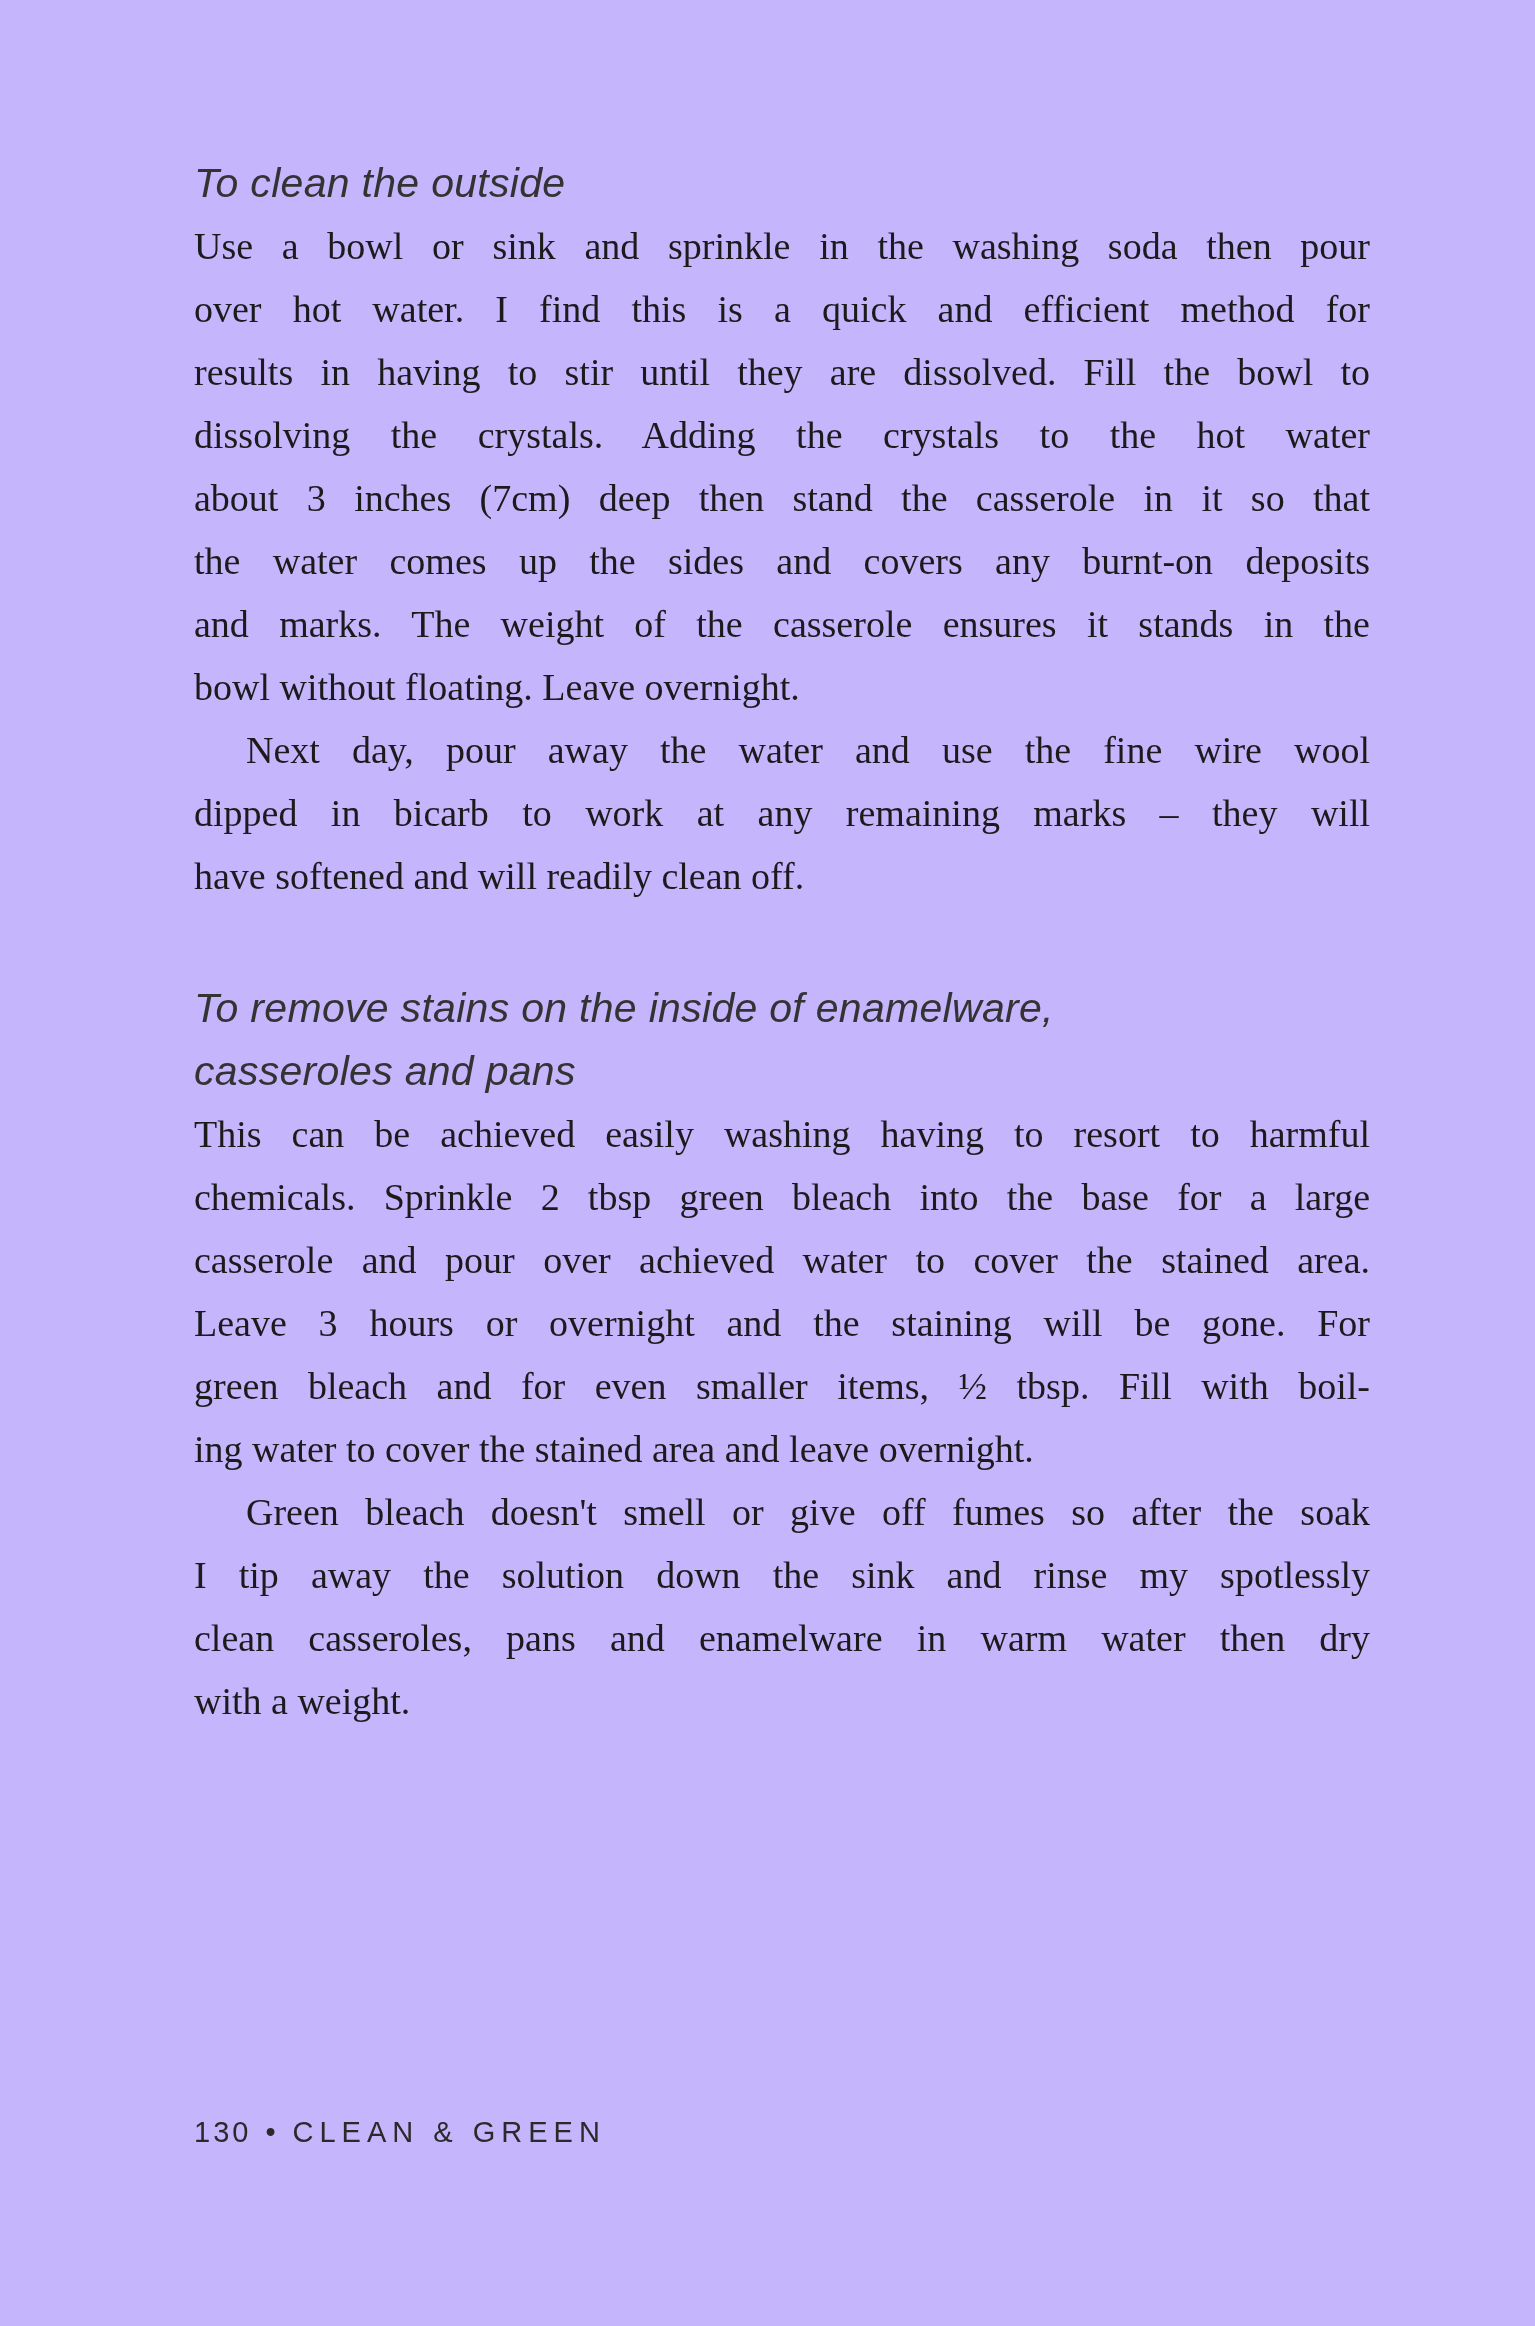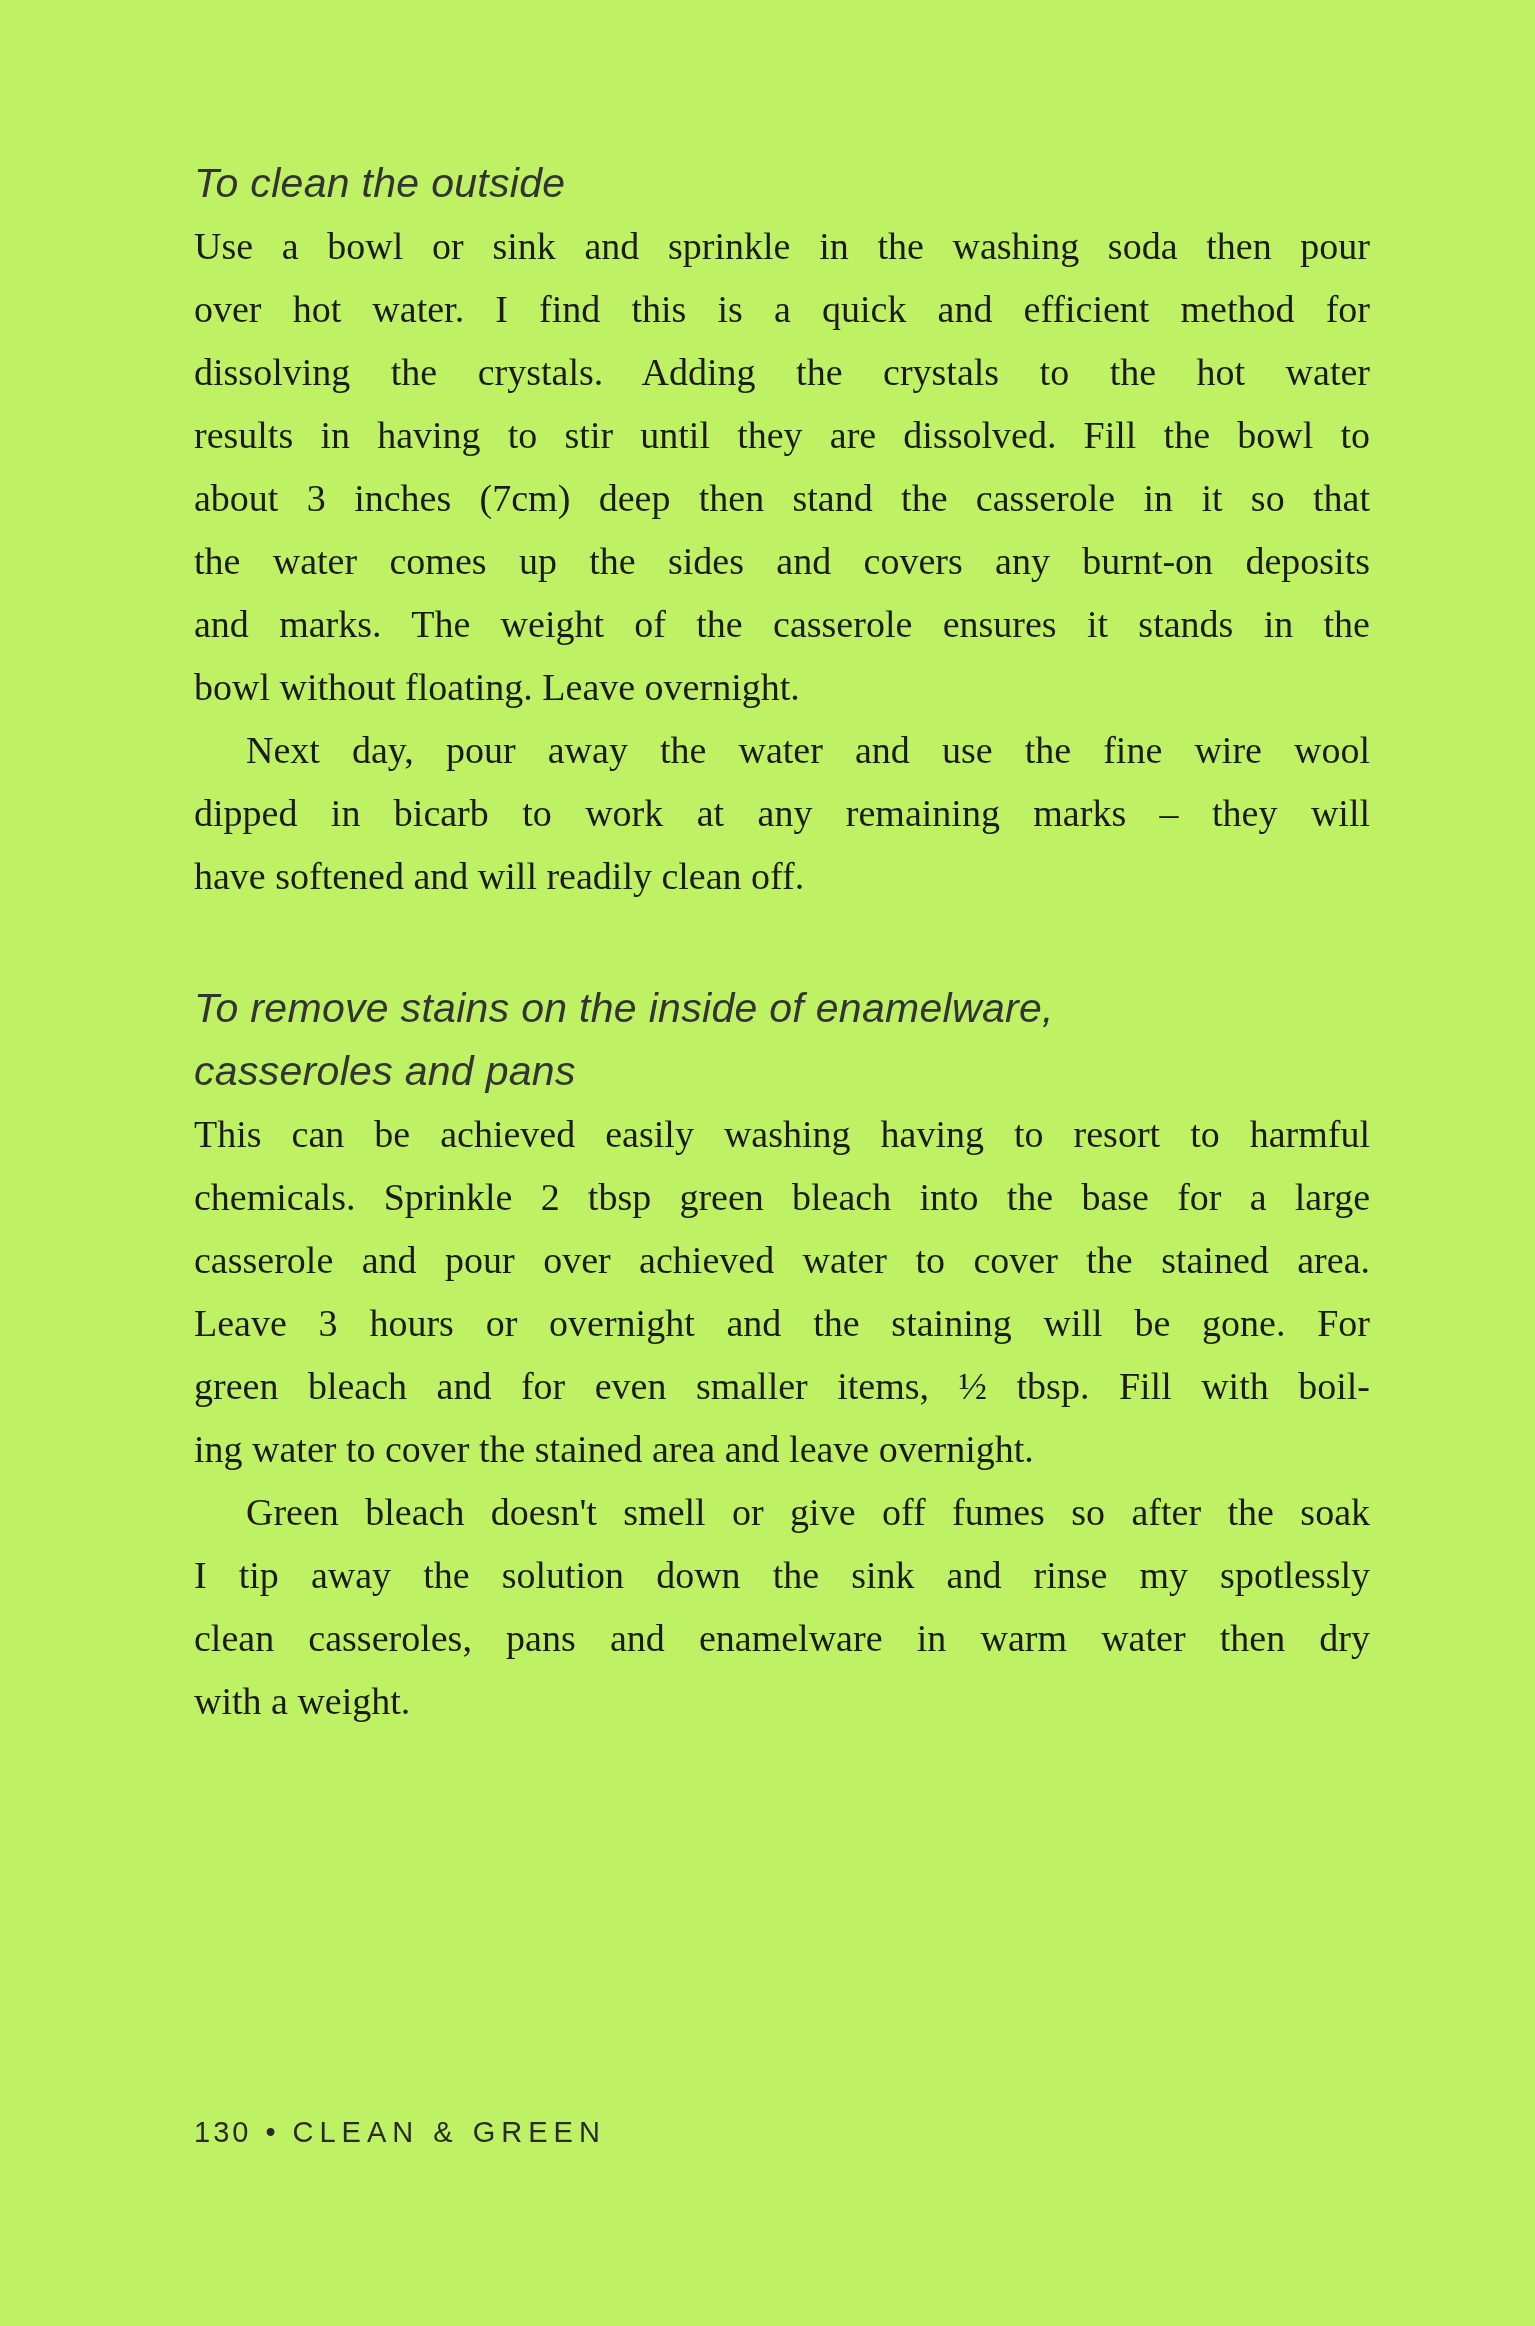--- a/index.html
+++ b/index.html
@@ -6,21 +6,21 @@
   body {
     width: 1535px; height: 2326px;
     background: #ffffff;
     font-family: "Liberation Serif", serif;
     color: #1b1b1b;
     overflow: hidden;
   }
   .page {
     position: relative;
     width: 1535px; height: 2326px;
-    background: #bef264;
+    background: #c4b5fd;
   }
   .content {
     position: absolute;
     left: 194px; top: 0;
     width: 1176px;
   }
   .top-spacer { height: 152px; }
   .section-gap { height: 69px; }
   .h-line {
     font-family: "Liberation Sans", sans-serif;
@@ -57,22 +57,22 @@
 <body>
 
 <div class="page">
   <div class="content">
     <div class="top-spacer"></div>
     <div id="sections-root">
         <div>
           <div class="h-line">To clean the outside</div>
           <div class="b-line">Use a bowl or sink and sprinkle in the washing soda then pour</div>
           <div class="b-line">over hot water. I find this is a quick and efficient method for</div>
+          <div class="b-line">results in having to stir until they are dissolved. Fill the bowl to</div>
           <div class="b-line">dissolving the crystals. Adding the crystals to the hot water</div>
-          <div class="b-line">results in having to stir until they are dissolved. Fill the bowl to</div>
           <div class="b-line">about 3 inches (7cm) deep then stand the casserole in it so that</div>
           <div class="b-line">the water comes up the sides and covers any burnt-on deposits</div>
           <div class="b-line">and marks. The weight of the casserole ensures it stands in the</div>
           <div class="b-line last">bowl without floating. Leave overnight.</div>
           <div class="b-line indent">Next day, pour away the water and use the fine wire wool</div>
           <div class="b-line">dipped in bicarb to work at any remaining marks – they will</div>
           <div class="b-line last">have softened and will readily clean off.</div>
         </div>
         <div class="section-gap"></div>
         <div>

